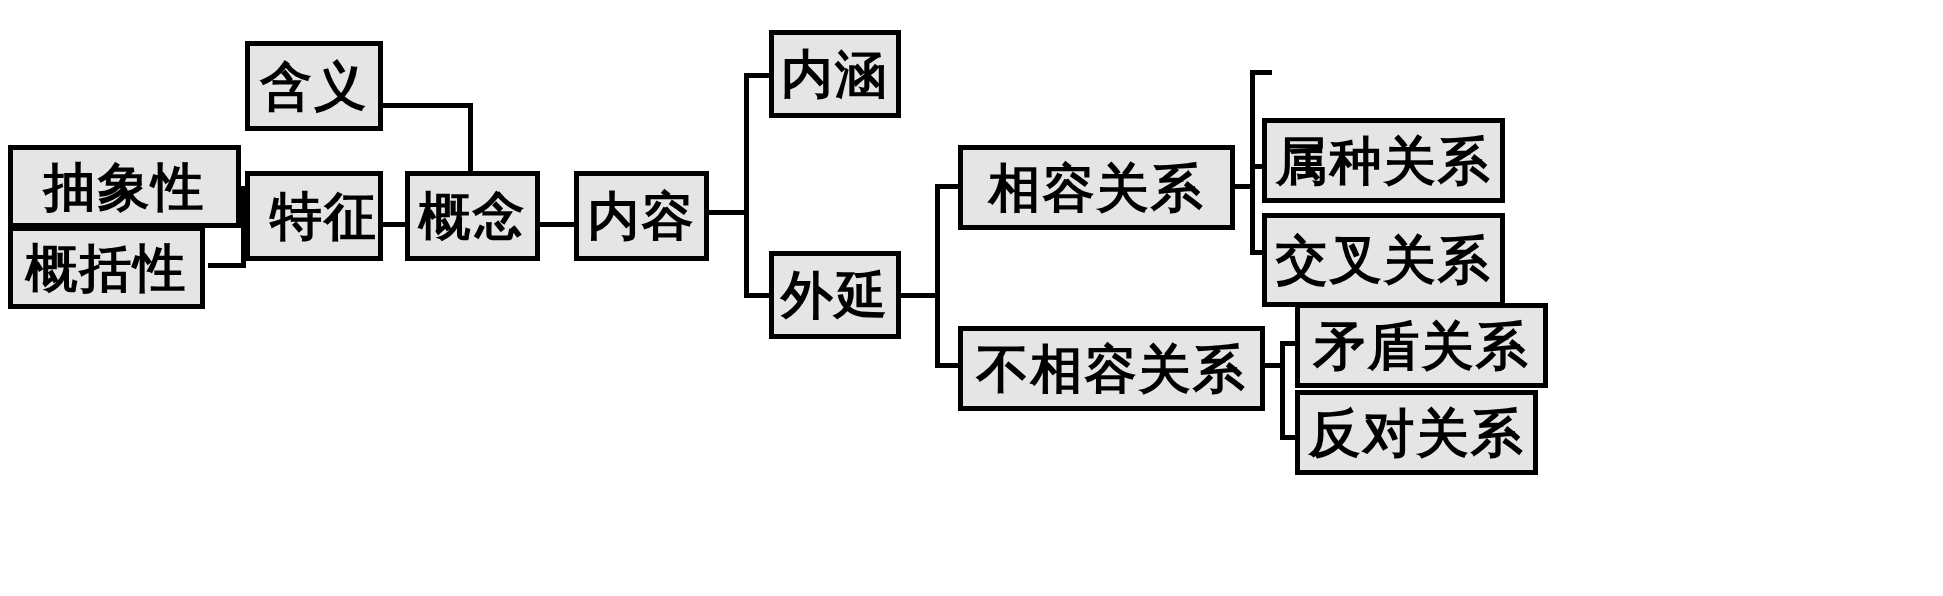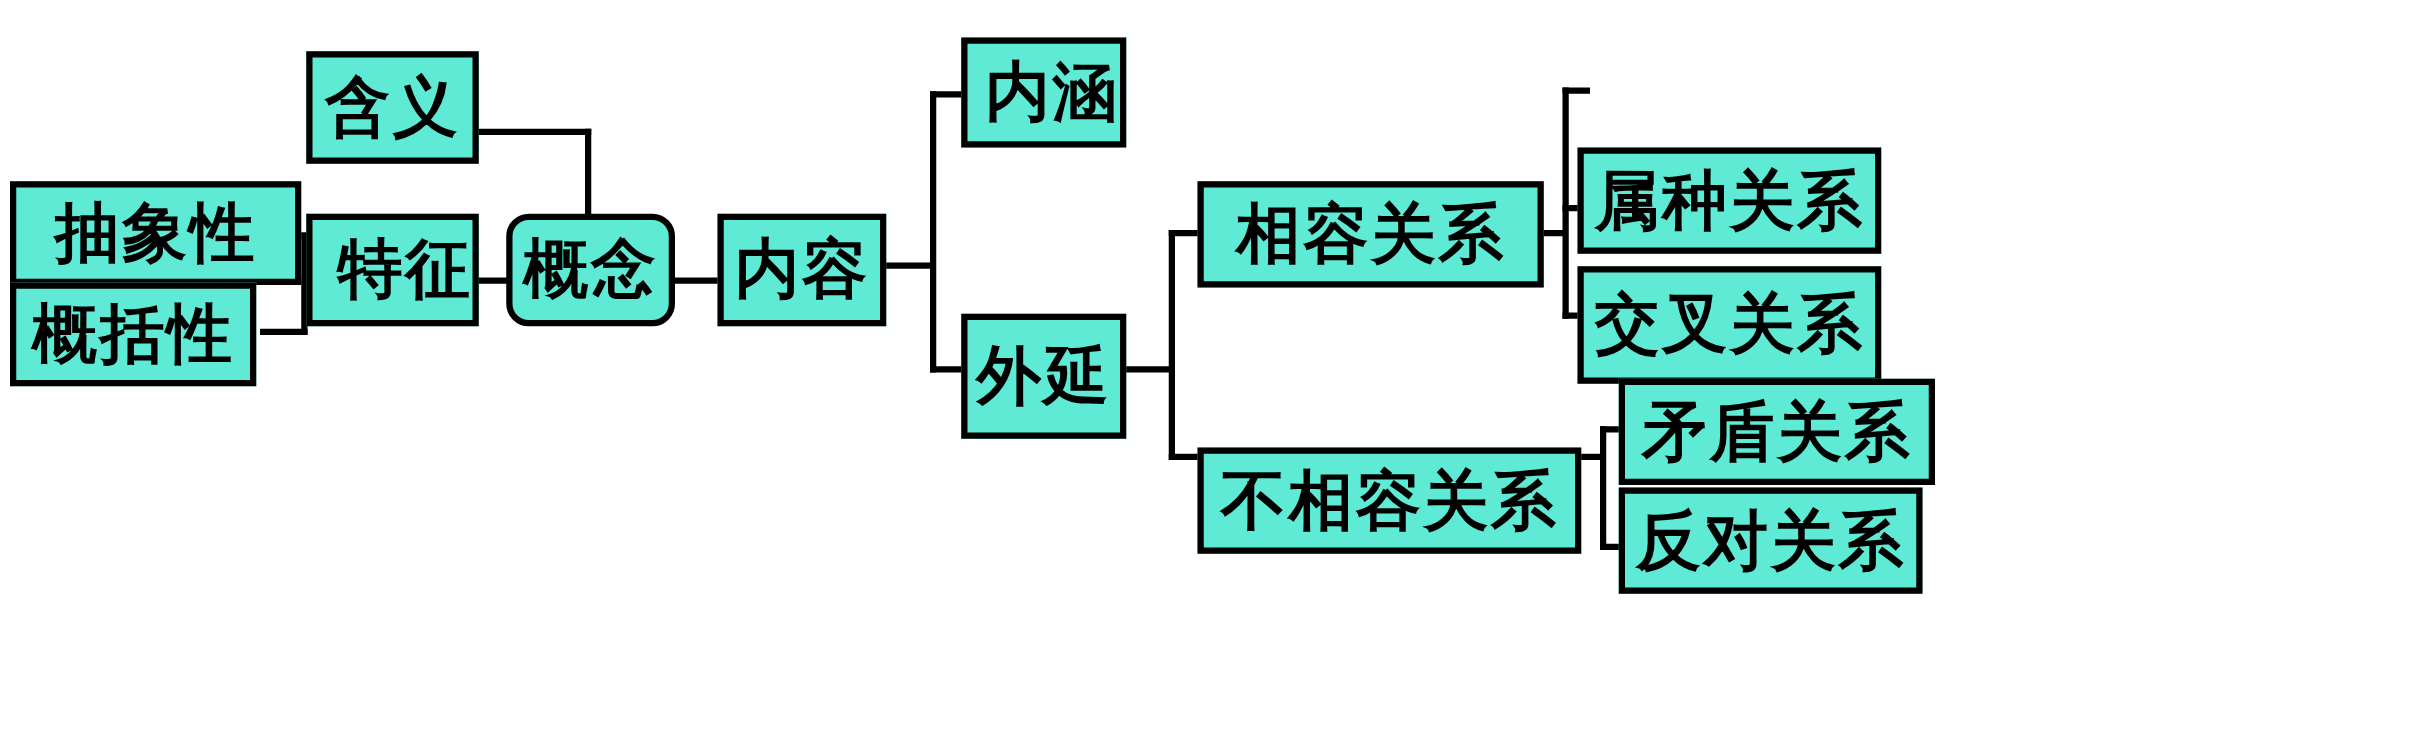--- a/index.html
+++ b/index.html
@@ -15,21 +15,21 @@
     position: relative;
     width: 1943px;
     height: 596px;
     background: #ffffff;
     overflow: hidden;
   }
   .node {
     position: absolute;
     box-sizing: border-box;
     border: 5px solid #000000;
-    background: #5eead4;
+    background: #e5e5e5;
     display: flex;
     align-items: center;
     justify-content: center;
     color: #000000;
     font-family: "DejaVu Serif", "Liberation Serif", serif;
     font-weight: 700;
     letter-spacing: 2px;
     white-space: nowrap;
     line-height: 1;
     z-index: 3;
@@ -95,41 +95,41 @@
   </div>
 
   <div class="node n-mid" style="left:245px;  top:41px;  width:138px; height:90px;">
     <span>含义</span>
   </div>
 
   <div class="node n-mid" style="left:245px;  top:171px; width:138px; height:90px;justify-content:flex-end;">
     <span>特征</span>
   </div>
 
-  <div class="node n-mid" style="left:405px;  top:171px; width:135px; height:90px;border-radius:18px;">
+  <div class="node n-mid" style="left:405px;  top:171px; width:135px; height:90px;">
     <span>概念</span>
   </div>
 
   <div class="node n-mid" style="left:574px;  top:171px; width:135px; height:90px;">
     <span>内容</span>
   </div>
 
-  <div class="node n-mid" style="left:769px;  top:30px;  width:132px; height:88px;justify-content:flex-end;">
+  <div class="node n-mid" style="left:769px;  top:30px;  width:132px; height:88px;">
     <span>内涵</span>
   </div>
 
-  <div class="node n-mid" style="left:769px;  top:251px; width:132px; height:100px;">
+  <div class="node n-mid" style="left:769px;  top:251px; width:132px; height:88px;">
     <span>外延</span>
   </div>
 
   <div class="node n-rel" style="left:958px;  top:145px; width:277px; height:85px;">
     <span>相容关系</span>
   </div>
 
-  <div class="node n-rel" style="left:958px;  top:326px; width:307px; height:85px;margin-top:32px;">
+  <div class="node n-rel" style="left:958px;  top:326px; width:307px; height:85px;">
     <span>不相容关系</span>
   </div>
 
 
   <div class="node n-leaf" style="left:1262px; top:118px; width:243px; height:85px;text-align:center;">
     <span>属种关系</span>
   </div>
 
   <div class="node n-leaf" style="left:1262px; top:213px; width:243px; height:94px;">
     <span>交叉关系</span>

